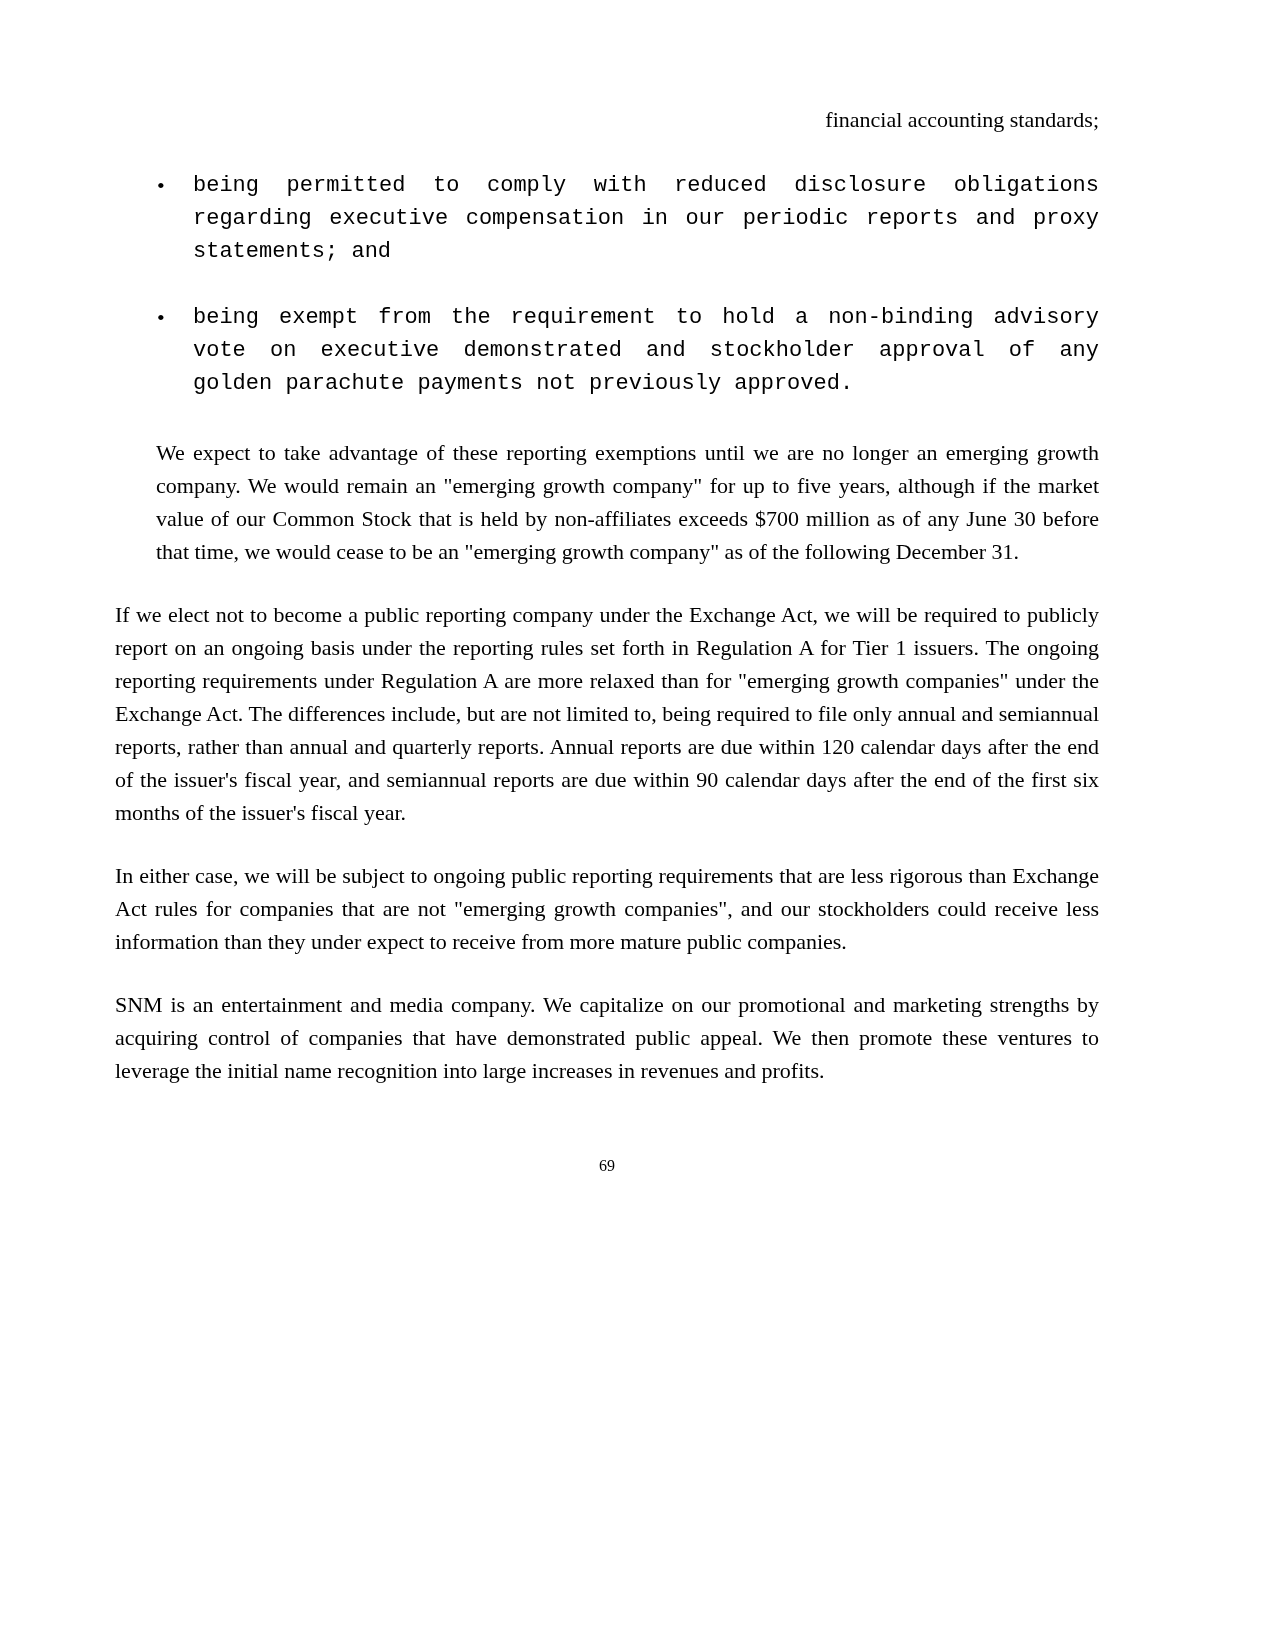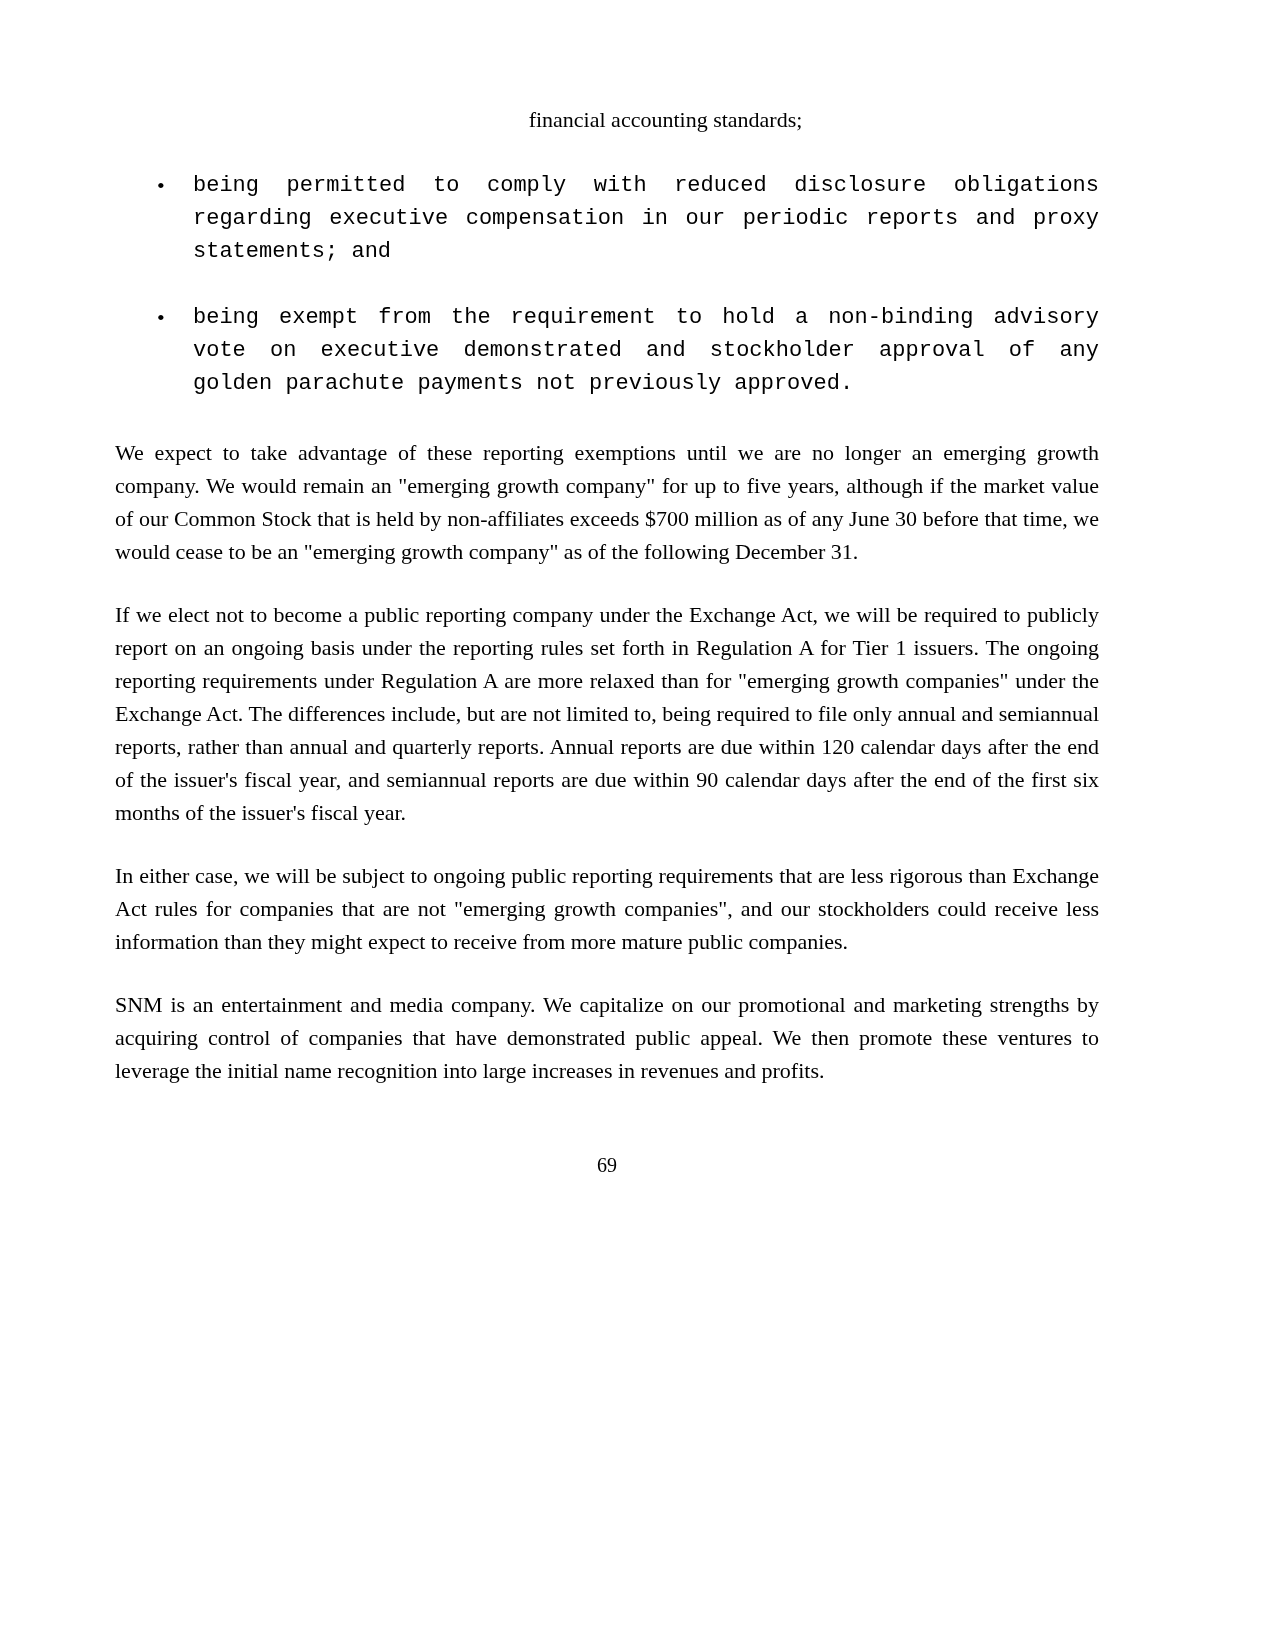--- a/index.html
+++ b/index.html
@@ -17,21 +17,21 @@
     color: #000000;
   }
   .page {
     position: relative;
     width: 1275px;
     min-height: 1650px;
     padding: 103px 176px 40px 115px;
   }
   .continuation {
     margin: 0 0 0 117px;
-    text-align: center;
+    text-align: right;
   }
   .bullet-item {
     display: flex;
     margin: 33px 0 0 42px;
   }
   .bullet-marker {
     flex: none;
     width: 36px;
     text-align: left;
   }
@@ -39,35 +39,36 @@
     flex: 1;
     text-align: justify;
     font-family: Liberation Mono, monospace;
   }
   .para {
     margin: 30px 0 0 0;
     text-align: justify;
   }
   .para.first-after-bullets {
     margin-top: 36px;
+    margin-left: 41px;
   }
   .section-heading {
     margin: 100px 0 0 0;
     font-weight: bold;
     text-align: center;
   }
   .subsection-heading {
     margin: 33px 0 0 0;
     font-weight: bold;
     text-align: left;
   }
   .page-number {
     margin: 62px 0 0 0;
     text-align: center;
-    font-size: 20px;
+    font-size: 16px;
   }
 </style>
 </head>
 <body>
 
 <div class="page">
 
   <div class="continuation">financial accounting standards;</div>
 
   <div>
@@ -78,21 +79,21 @@
     <div class="bullet-item">
       <span class="bullet-marker">•</span>
       <span class="bullet-text">being exempt from the requirement to hold a non-binding advisory vote on executive demonstrated and stockholder approval of any golden parachute payments not previously approved.</span>
     </div>
   </div>
 
   <div class="para first-after-bullets">We expect to take advantage of these reporting exemptions until we are no longer an emerging growth company. We would remain an "emerging growth company" for up to five years, although if the market value of our Common Stock that is held by non-affiliates exceeds $700 million as of any June 30 before that time, we would cease to be an "emerging growth company" as of the following December 31.</div>
 
   <div class="para">If we elect not to become a public reporting company under the Exchange Act, we will be required to publicly report on an ongoing basis under the reporting rules set forth in Regulation A for Tier 1 issuers. The ongoing reporting requirements under Regulation A are more relaxed than for "emerging growth companies" under the Exchange Act. The differences include, but are not limited to, being required to file only annual and semiannual reports, rather than annual and quarterly reports. Annual reports are due within 120 calendar days after the end of the issuer's fiscal year, and semiannual reports are due within 90 calendar days after the end of the first six months of the issuer's fiscal year.</div>
 
-  <div class="para">In either case, we will be subject to ongoing public reporting requirements that are less rigorous than Exchange Act rules for companies that are not "emerging growth companies", and our stockholders could receive less information than they might expect to receive from more mature public companies.</div>
+  <div class="para">In either case, we will be subject to ongoing public reporting requirements that are less rigorous than Exchange Act rules for companies that are not "emerging growth companies", and our stockholders could receive less information than they under expect to receive from more mature public companies.</div>
 
 
 
   <div class="para">SNM is an entertainment and media company. We capitalize on our promotional and marketing strengths by acquiring control of companies that have demonstrated public appeal. We then promote these ventures to leverage the initial name recognition into large increases in revenues and profits.</div>
 
   <div class="page-number">69</div>
 
 </div>
 
 </body></html>

